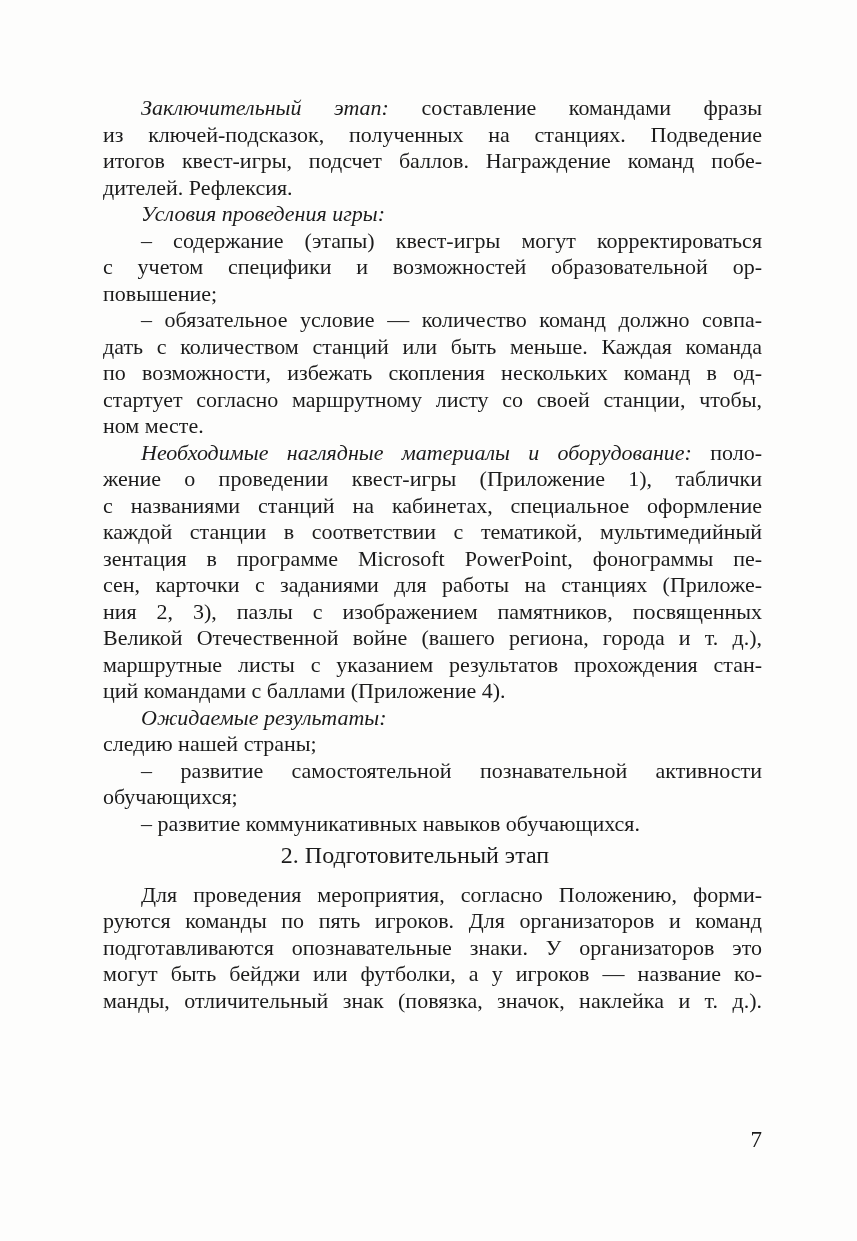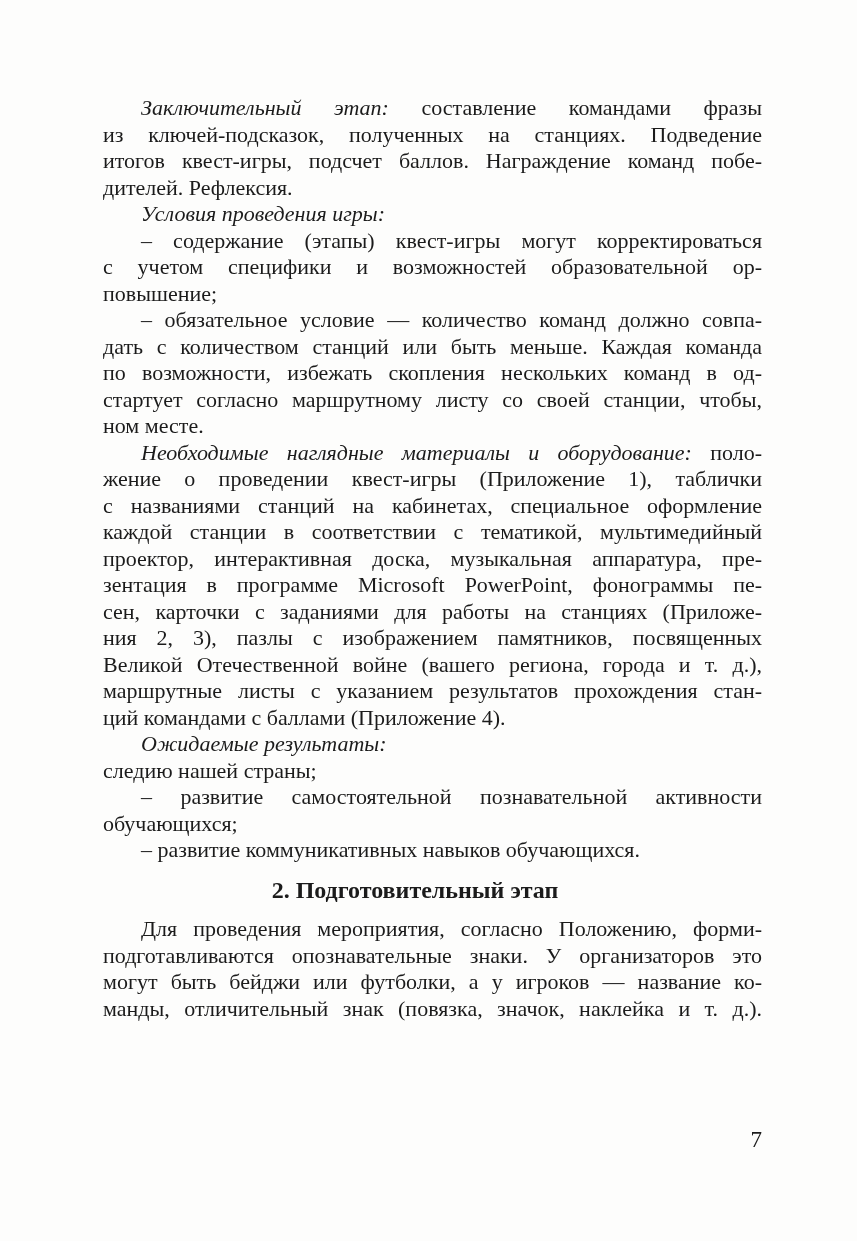--- a/index.html
+++ b/index.html
@@ -29,26 +29,26 @@
     overflow: hidden;
     margin-left: 35px;
   }
   .line.last {
     text-align: right;
     text-align-last: left;
   }
   .line.indent { text-indent: 38px; }
   .lead { font-style: italic; }
   .heading {
-    font-weight: bold;
+    font-weight: normal;
     font-size: 24px;
     line-height: 26.5px;
     text-align: center;
     text-align-last: center;
-    margin: 13px 0 13px 0;
+    margin: 5px 0 13px 0;
   }
   .page-number {
     position: absolute;
     left: 68px;
     top: 1127px;
     width: 694px;
     text-align: right;
     font-size: 23px;
     line-height: 26.5px;
   }
@@ -82,21 +82,20 @@
       <div class="line" style="">по возможности, избежать скопления нескольких команд в од-</div>
       <div class="line" style="">стартует согласно маршрутному листу со своей станции, чтобы,</div>
       <div class="line last" style="">ном месте.</div>
     </div>
 
     <div>
       <div class="line indent" style=""><span class="lead">Необходимые наглядные материалы и оборудование:</span><span> поло-</span></div>
       <div class="line" style="">жение о проведении квест-игры (Приложение 1), таблички</div>
       <div class="line" style="">с названиями станций на кабинетах, специальное оформление</div>
       <div class="line" style="">каждой станции в соответствии с тематикой, мультимедийный</div>
-      <div class="line" style="">проектор, интерактивная доска, музыкальная аппаратура, пре-</div>
       <div class="line" style="">зентация в программе Microsoft PowerPoint, фонограммы пе-</div>
       <div class="line" style="">сен, карточки с заданиями для работы на станциях (Приложе-</div>
       <div class="line" style="">ния 2, 3), пазлы с изображением памятников, посвященных</div>
       <div class="line" style="">Великой Отечественной войне (вашего региона, города и т. д.),</div>
       <div class="line" style="">маршрутные листы с указанием результатов прохождения стан-</div>
       <div class="line last" style="">ций командами с баллами (Приложение 4).</div>
     </div>
 
     <div>
       <div class="line last indent lead" style="">Ожидаемые результаты:</div>
@@ -112,20 +111,21 @@
     </div>
 
     <div>
       <div class="line last indent" style="">– развитие коммуникативных навыков обучающихся.</div>
     </div>
 
     <div class="heading">2. Подготовительный этап</div>
 
     <div>
       <div class="line indent" style="">Для проведения мероприятия, согласно Положению, форми-</div>
+      <div class="line" style="">руются команды по пять игроков. Для организаторов и команд</div>
       <div class="line" style="">подготавливаются опознавательные знаки. У организаторов это</div>
       <div class="line" style="">могут быть бейджи или футболки, а у игроков — название ко-</div>
       <div class="line" style="">манды, отличительный знак (повязка, значок, наклейка и т. д.).</div>
     </div>
 
   </div>
 
   <div class="page-number">7</div>
 </div>
 

